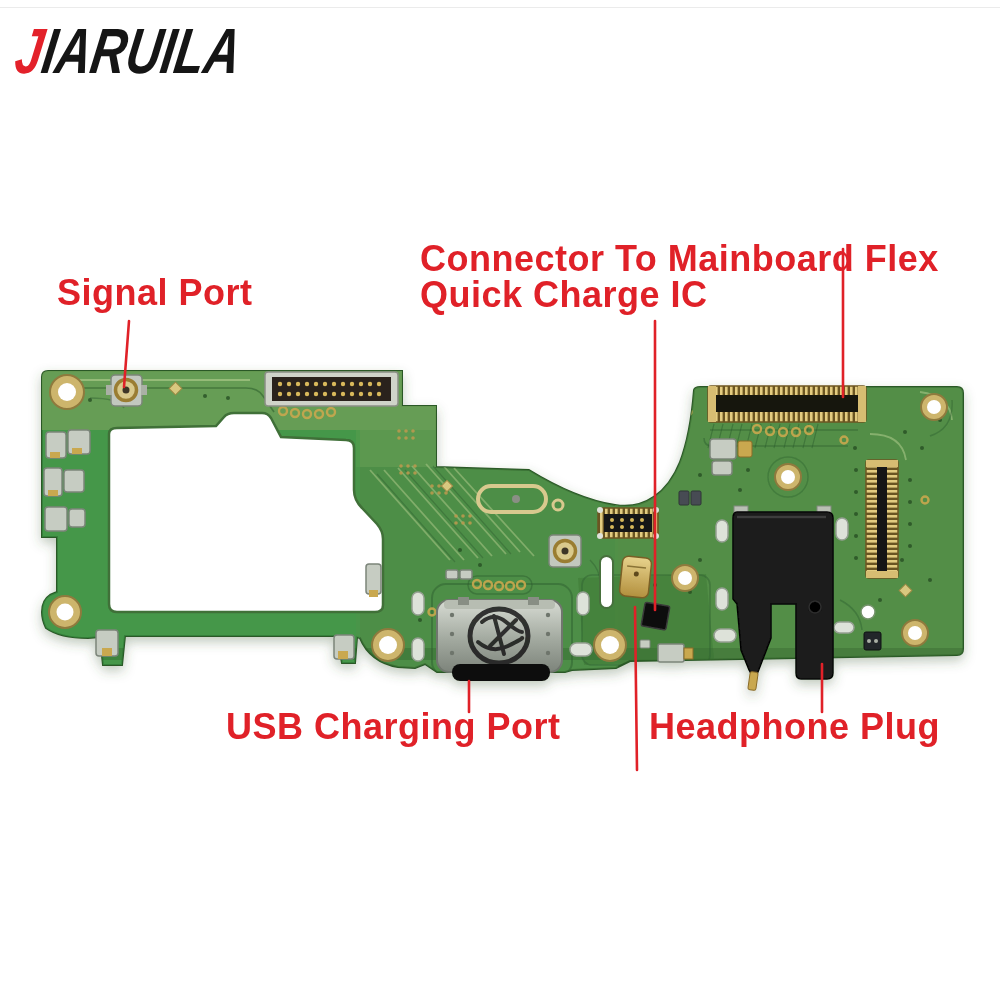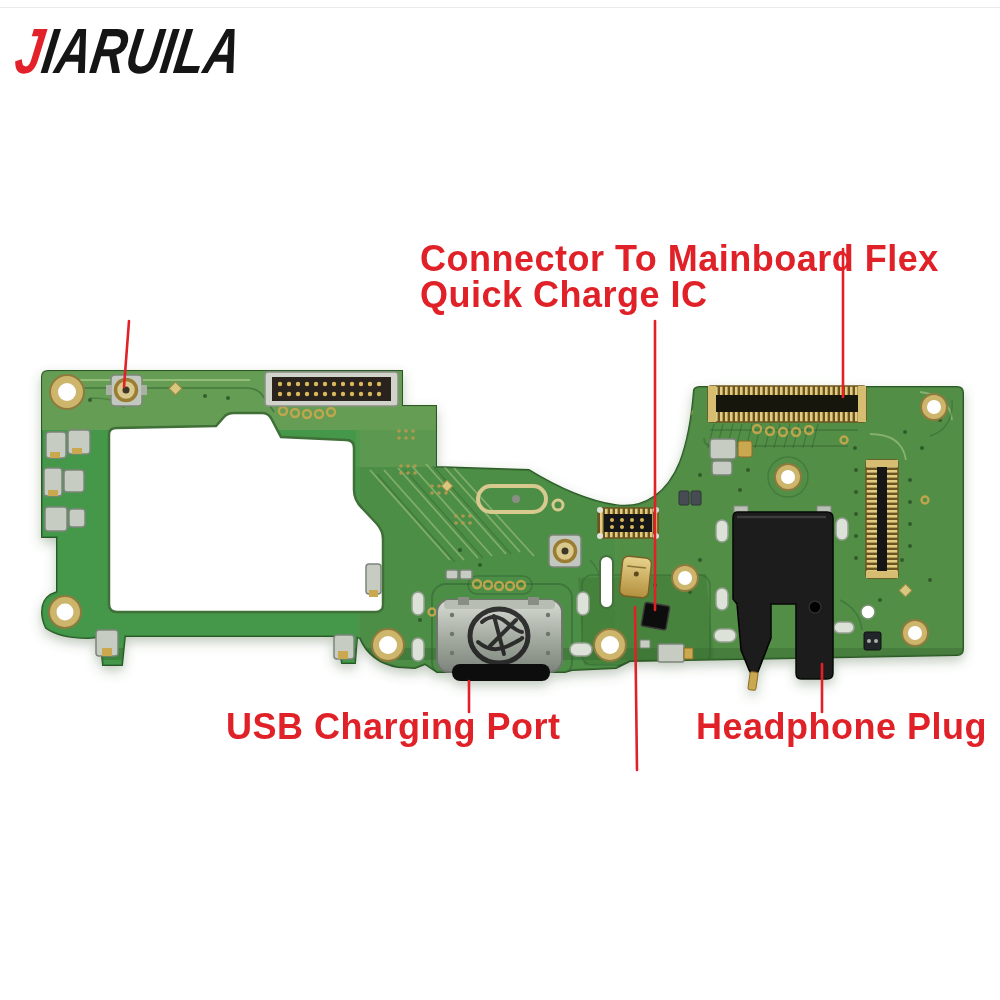--- a/index.html
+++ b/index.html
@@ -10,21 +10,21 @@
         letter-spacing:0px;color:var(--logo-black,#151515);transform:skewX(-9deg) scaleX(.76);
         transform-origin:0 0;white-space:nowrap;}
   .logo .j{color:var(--logo-red,#e3212a);}
   .callout{position:absolute;font-weight:bold;font-size:36px;line-height:1.05;
            letter-spacing:.5px;color:var(--accent-red,#e02128);white-space:nowrap;}
   #label-signal{left:57px;top:274px;}
   #label-connector{left:420px;top:204px;margin-top:36px;}
   #label-quick{left:420px;top:276px;}
   #label-usb{left:226px;top:708px;}
   #label-micro{left:475px;top:766px;}
-  #label-headphone{left:649px;top:708px;margin-left:47px;}
+  #label-headphone{left:649px;top:708px;}
   svg{position:absolute;left:0;top:0;}
   .leader{stroke:var(--accent-red,#e02128);stroke-width:2.6;stroke-linecap:round;}
   .trace-d{stroke:#2e6030;fill:none;}
   .trace-k{stroke:#a9c787;fill:none;}
 </style>
 </head>
 <body>
 
 <div class="stage">
   <div class="frame-line"></div>
@@ -397,17 +397,18 @@
     <g>
       <line class="leader" x1="129" y1="321" x2="124" y2="387"></line>
       <line class="leader" x1="843" y1="249" x2="843" y2="397"></line>
       <line class="leader" x1="655" y1="321" x2="655" y2="610"></line>
       <line class="leader" x1="469" y1="681" x2="469" y2="712"></line>
       <line class="leader" x1="635" y1="607" x2="637" y2="770"></line>
       <line class="leader" x1="822" y1="664" x2="822" y2="712"></line>
     </g>
   </svg>
 
+  <div class="callout" id="label-signal">Signal Port</div>
   <div class="callout" id="label-connector">Connector To Mainboard Flex</div>
   <div class="callout" id="label-usb">USB Charging Port</div>
   <div class="callout" id="label-quick">Quick Charge IC</div>
   <div class="callout" id="label-headphone">Headphone Plug</div>
 </div>
 
 </body></html>

